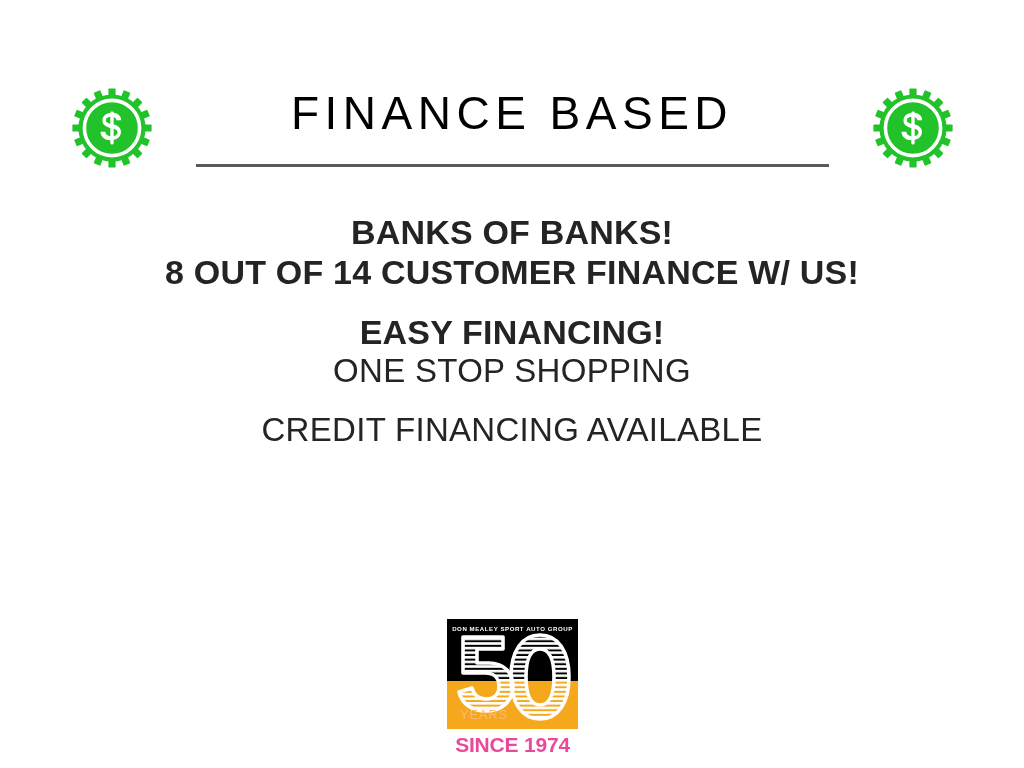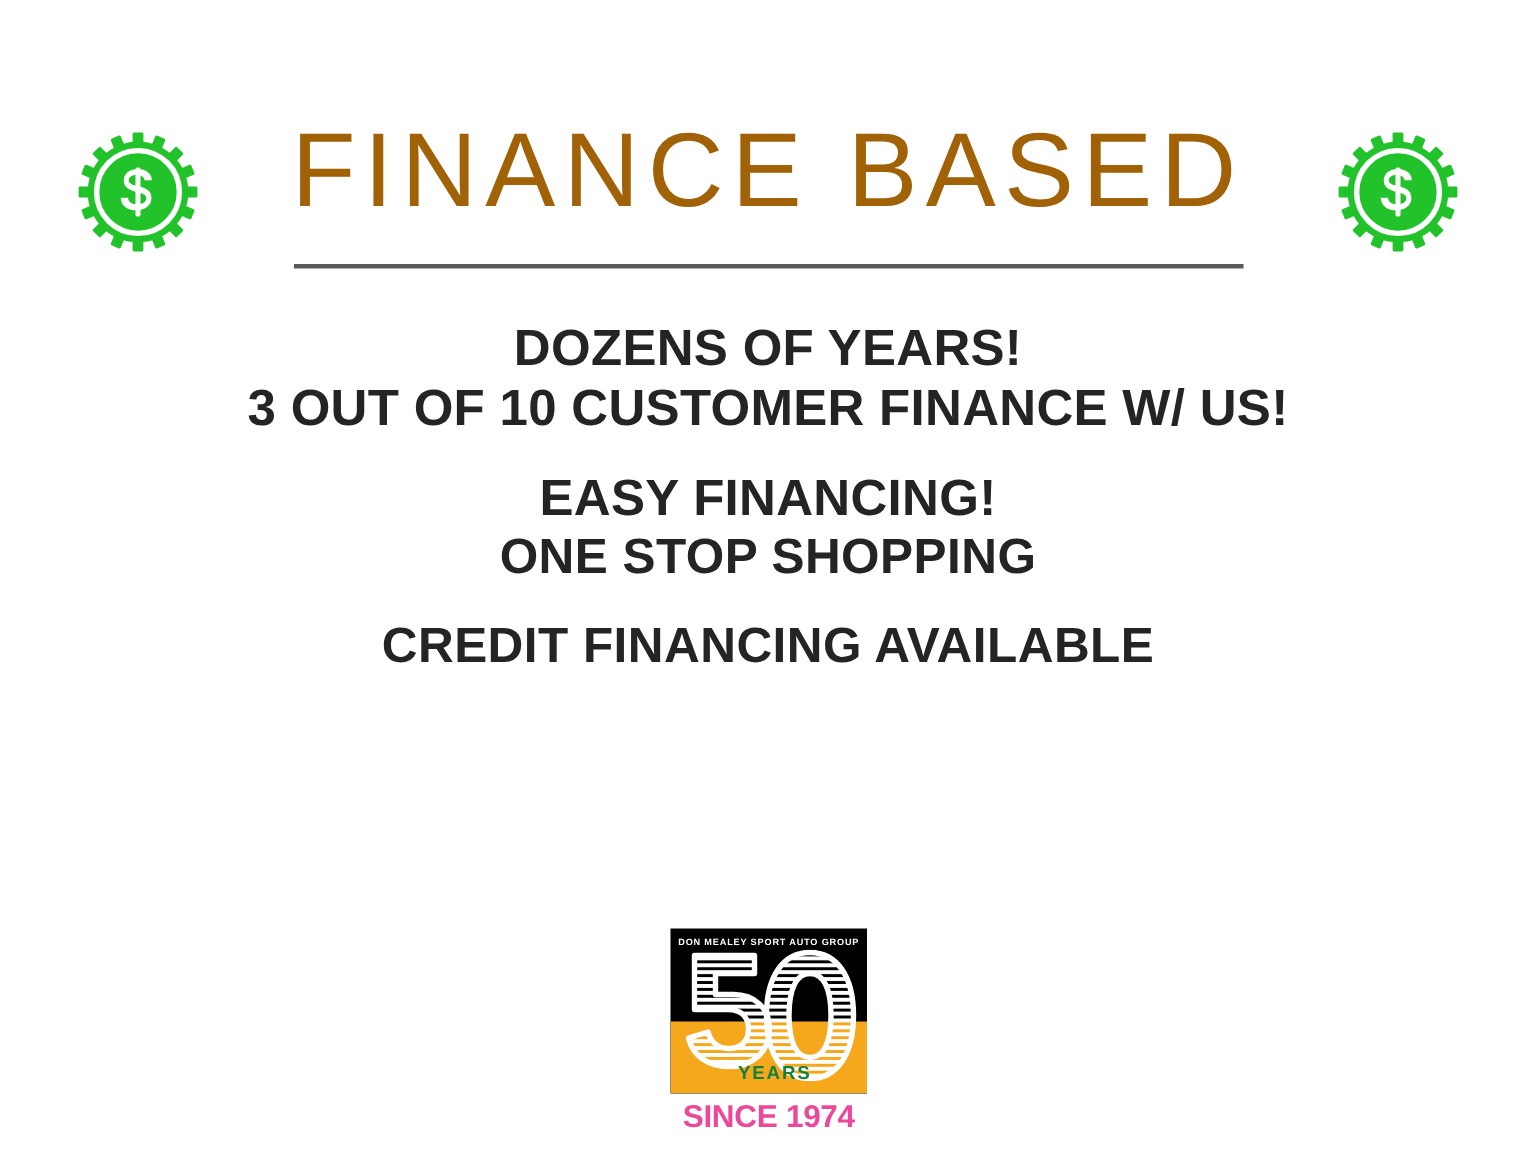--- a/index.html
+++ b/index.html
@@ -42,25 +42,25 @@
   .gear-left  { margin-right: 44px; }
   .gear-right { margin-left: 44px; }
 
   .title-wrap {
     flex: 0 0 auto;
     display: flex;
     flex-direction: column;
     align-items: center;
   }
   .page-title {
-    font-size: 70px;
+    font-size: 46px;
     font-weight: 400;
     letter-spacing: 5.5px;
     line-height: 1;
-    color: #a16207;
+    color: #000000;
     white-space: nowrap;
     padding: 0 18px;
   }
   .title-rule {
     margin-top: 28px;
     width: 633px;
     height: 3px;
     background: #595959;
   }
 
@@ -85,21 +85,21 @@
     font-weight: 700;
     letter-spacing: 0.2px;
   }
   .line-sub {
     font-size: 34px;
     font-weight: 600;
     letter-spacing: 0.2px;
   }
   .line-sub-light {
     font-size: 33px;
-    font-weight: 700;
+    font-weight: 400;
     letter-spacing: 0.3px;
   }
 
   
   .logo {
     position: absolute;
     left: 447px;
     top: 619px;
     width: 131px;
   }
@@ -137,26 +137,25 @@
     left: 6px;
     width: 119px;
     height: 88px;
     z-index: 2;
   }
   .logo-years {
     position: absolute;
     left: 13px;
     bottom: 7px;
     font-size: 12.5px;
-    font-weight: 700;
+    font-weight: 400;
     letter-spacing: 1.2px;
-    color: #15803d;
+    color: #fdba74;
     z-index: 4;
     white-space: nowrap;
-    margin-left: 32px;
   }
   .logo-since {
     margin-top: 4px;
     width: 131px;
     text-align: center;
     font-size: 21px;
     font-weight: 800;
     letter-spacing: -0.2px;
     color: #ec4899;
     white-space: nowrap;
@@ -238,22 +237,22 @@
         </g>
       </svg>
     </span>
 
   </div>
 </div>
 
 <div class="copy">
 
   <div class="block">
-    <div class="line line-strong">DOZENS OF YEARS!</div>
-    <div class="line line-sub">3 OUT OF 10 CUSTOMER FINANCE W/ US!</div>
+    <div class="line line-strong">BANKS OF BANKS!</div>
+    <div class="line line-sub">8 OUT OF 14 CUSTOMER FINANCE W/ US!</div>
   </div>
 
   <div class="block">
     <div class="line line-strong">EASY FINANCING!</div>
     <div class="line line-sub-light">ONE STOP SHOPPING</div>
   </div>
 
   <div class="block">
     <div class="line line-sub-light">CREDIT FINANCING AVAILABLE</div>
   </div>

